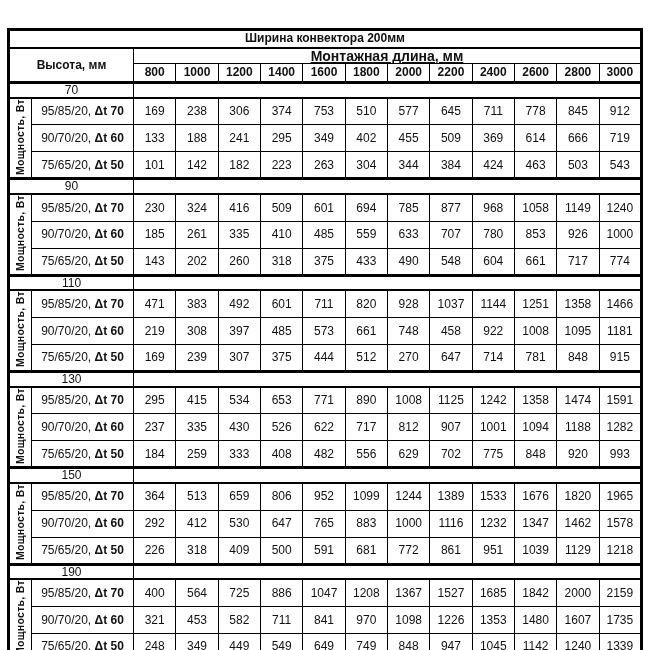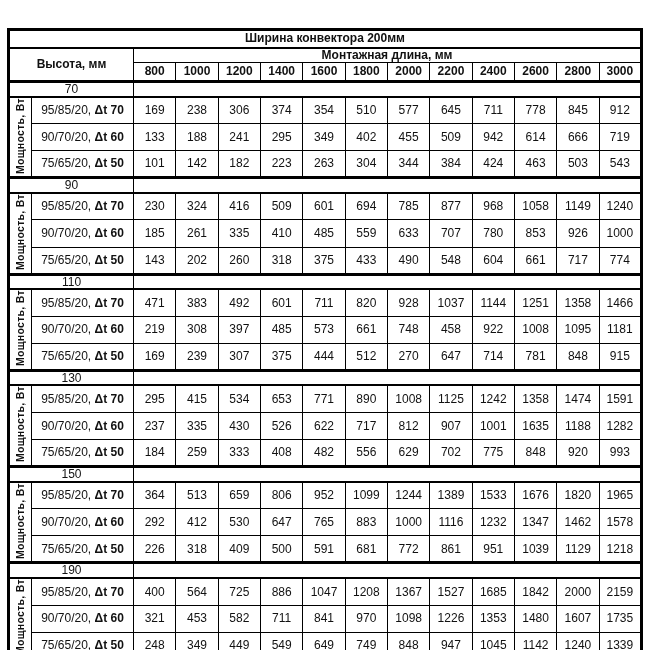--- a/index.html
+++ b/index.html
@@ -37,21 +37,22 @@
 
   
   tr.title-row td {
     height: 18px;
     font-weight: bold;
     border-bottom: 2px solid #000;
   }
   tr.mont-row td.mont {
     height: 15px;
     font-weight: bold;
-    font-size: 12px;
+    font-size: 14px;
+    text-decoration: underline;
   }
   td.height-hdr {
     font-weight: bold;
     border-right: 3px solid #000;
     margin-top: 8px;
   }
   tr.len-row td {
     height: 19px;
     font-weight: bold;
   }
@@ -137,40 +138,40 @@
           <td colspan="2" class="group-height">70</td>
           <td colspan="12"></td>
         </tr>
         <tr class="data-row">
           <td rowspan="3" class="power-cell"><span class="vert">Мощность, Вт</span></td>
           <td class="row-label"><span>95/85/20,</span> <span class="bold-part">Δt 70</span></td>
           <td class="val">169</td>
           <td class="val">238</td>
           <td class="val">306</td>
           <td class="val">374</td>
-          <td class="val">354</td>
+          <td class="val">753</td>
           <td class="val">510</td>
           <td class="val">577</td>
           <td class="val">645</td>
           <td class="val">711</td>
           <td class="val">778</td>
           <td class="val">845</td>
           <td class="val">912</td>
         </tr>
         <tr class="data-row">
           <td class="row-label"><span>90/70/20,</span> <span class="bold-part">Δt 60</span></td>
           <td class="val">133</td>
           <td class="val">188</td>
           <td class="val">241</td>
           <td class="val">295</td>
           <td class="val">349</td>
           <td class="val">402</td>
           <td class="val">455</td>
           <td class="val">509</td>
-          <td class="val">942</td>
+          <td class="val">369</td>
           <td class="val">614</td>
           <td class="val">666</td>
           <td class="val">719</td>
         </tr>
         <tr class="data-row">
           <td class="row-label"><span>75/65/20,</span> <span class="bold-part">Δt 50</span></td>
           <td class="val">101</td>
           <td class="val">142</td>
           <td class="val">182</td>
           <td class="val">223</td>
@@ -307,21 +308,21 @@
           <td class="row-label"><span>90/70/20,</span> <span class="bold-part">Δt 60</span></td>
           <td class="val">237</td>
           <td class="val">335</td>
           <td class="val">430</td>
           <td class="val">526</td>
           <td class="val">622</td>
           <td class="val">717</td>
           <td class="val">812</td>
           <td class="val">907</td>
           <td class="val">1001</td>
-          <td class="val">1635</td>
+          <td class="val">1094</td>
           <td class="val">1188</td>
           <td class="val">1282</td>
         </tr>
         <tr class="data-row">
           <td class="row-label"><span>75/65/20,</span> <span class="bold-part">Δt 50</span></td>
           <td class="val">184</td>
           <td class="val">259</td>
           <td class="val">333</td>
           <td class="val">408</td>
           <td class="val">482</td>

